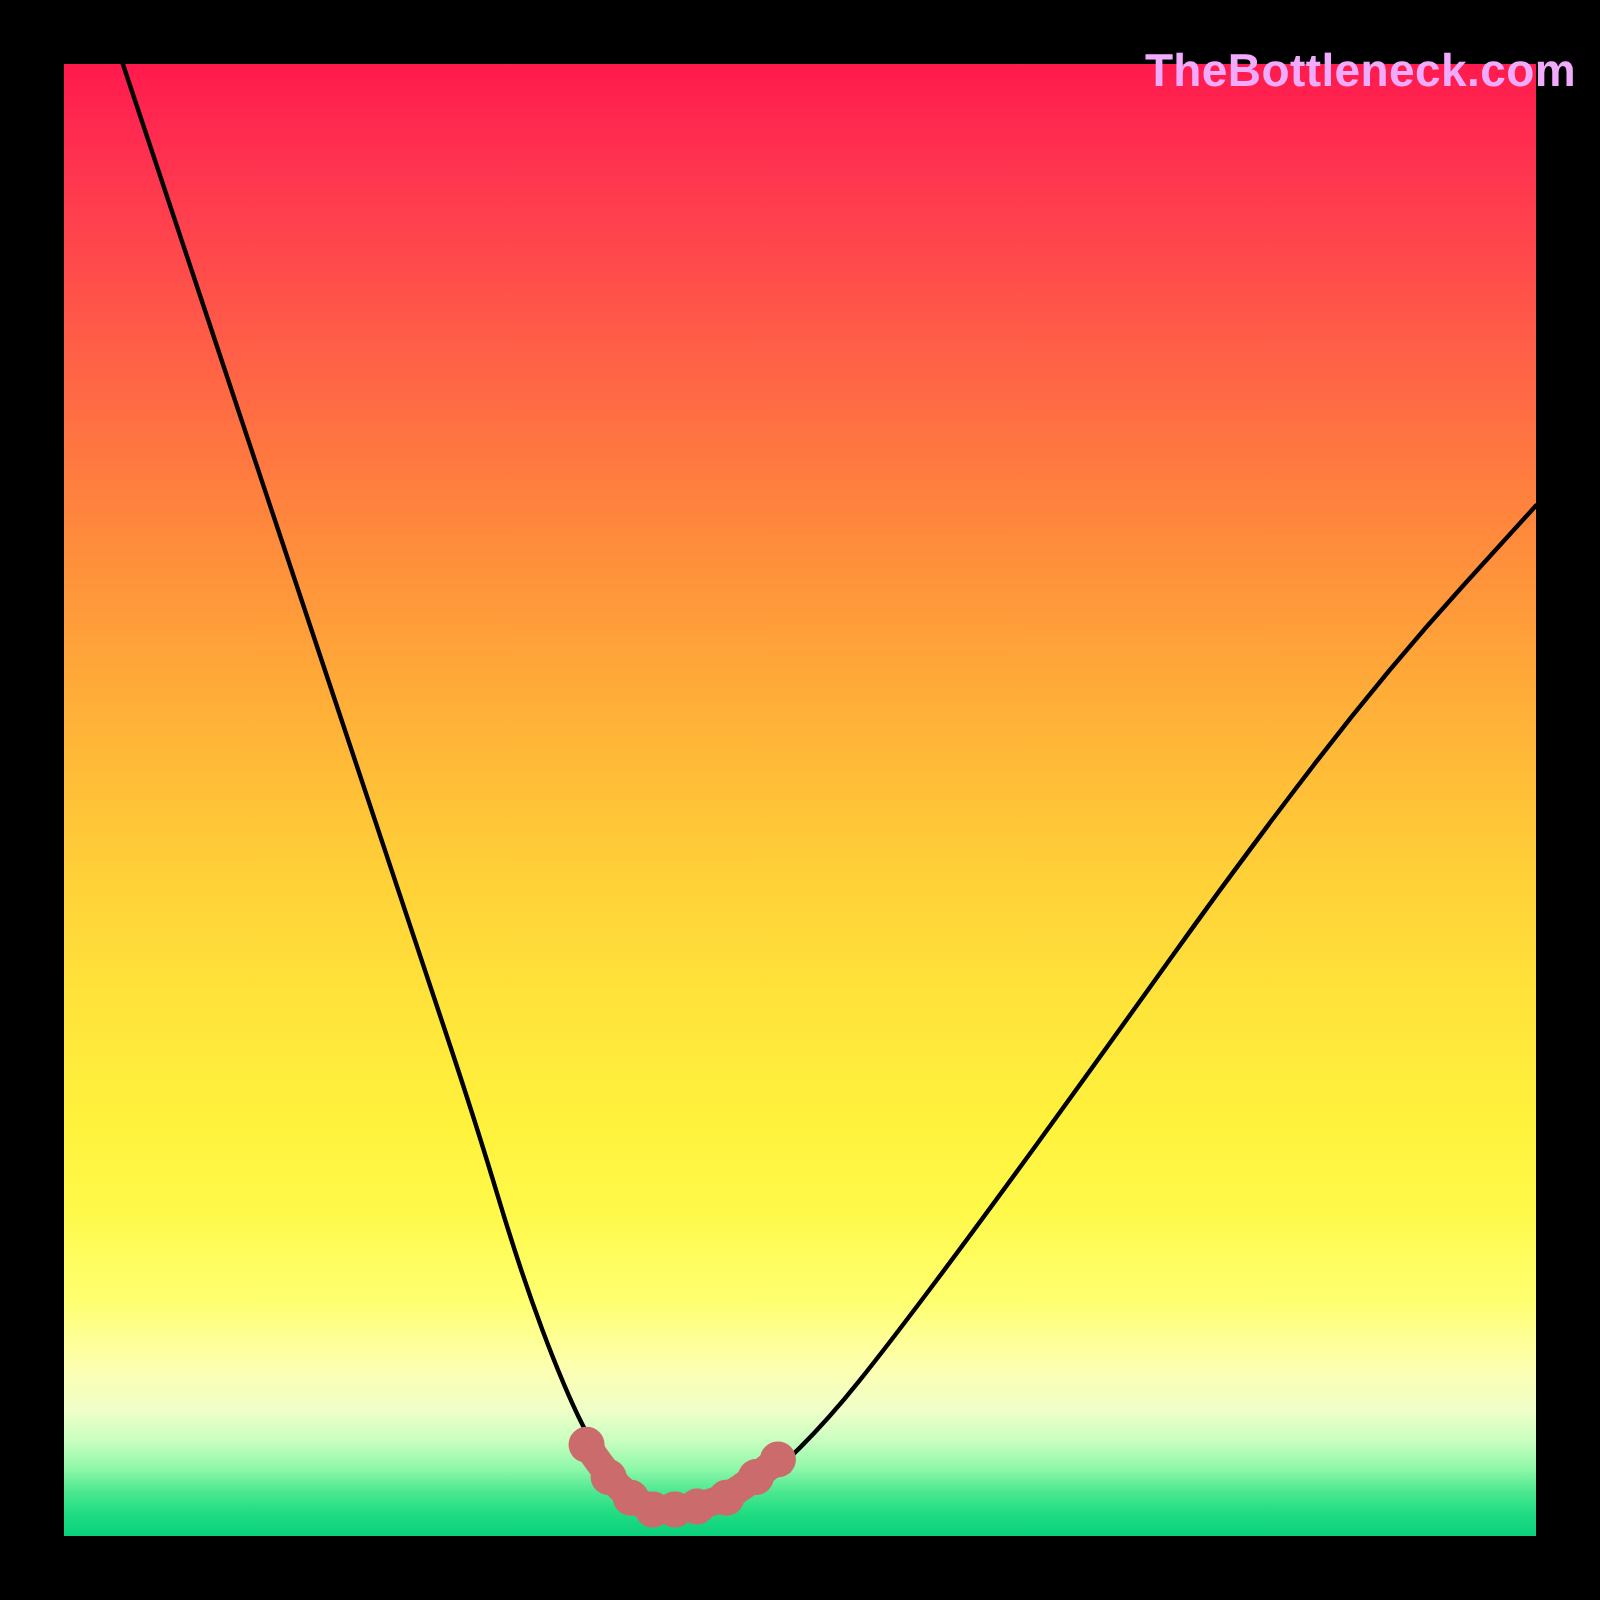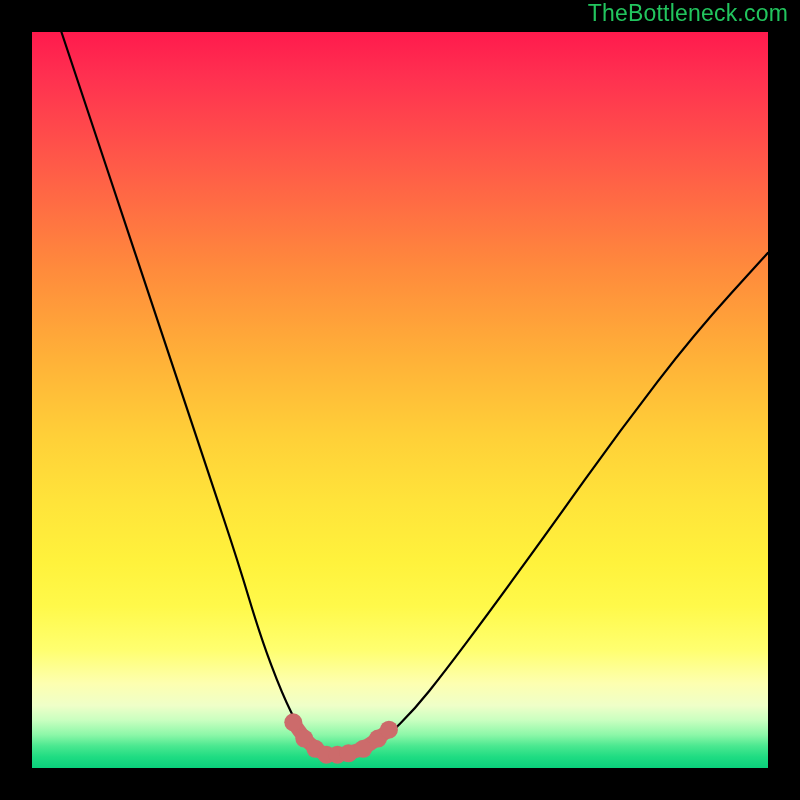--- a/index.html
+++ b/index.html
@@ -32,25 +32,25 @@
       #efffc8 91.5%,
       #c9ffc0 93.5%,
       #8cf7a8 95.5%,
       #4be890 97%,
       #1fdc82 98.5%,
       #0ad07c 100%
     );
   }
   .watermark {
     position: absolute;
-    top: 0;
+    top: 22px;
     right: 12px;
-    color: #22c55e;
+    color: #f0abfc;
     font-size: 23px;
-    font-weight: 400;
+    font-weight: 700;
     letter-spacing: 0.2px;
   }
   svg.plot {
     position: absolute;
     left: 0; top: 0;
     width: 736px;
     height: 736px;
     overflow: visible;
   }
   .curve {

